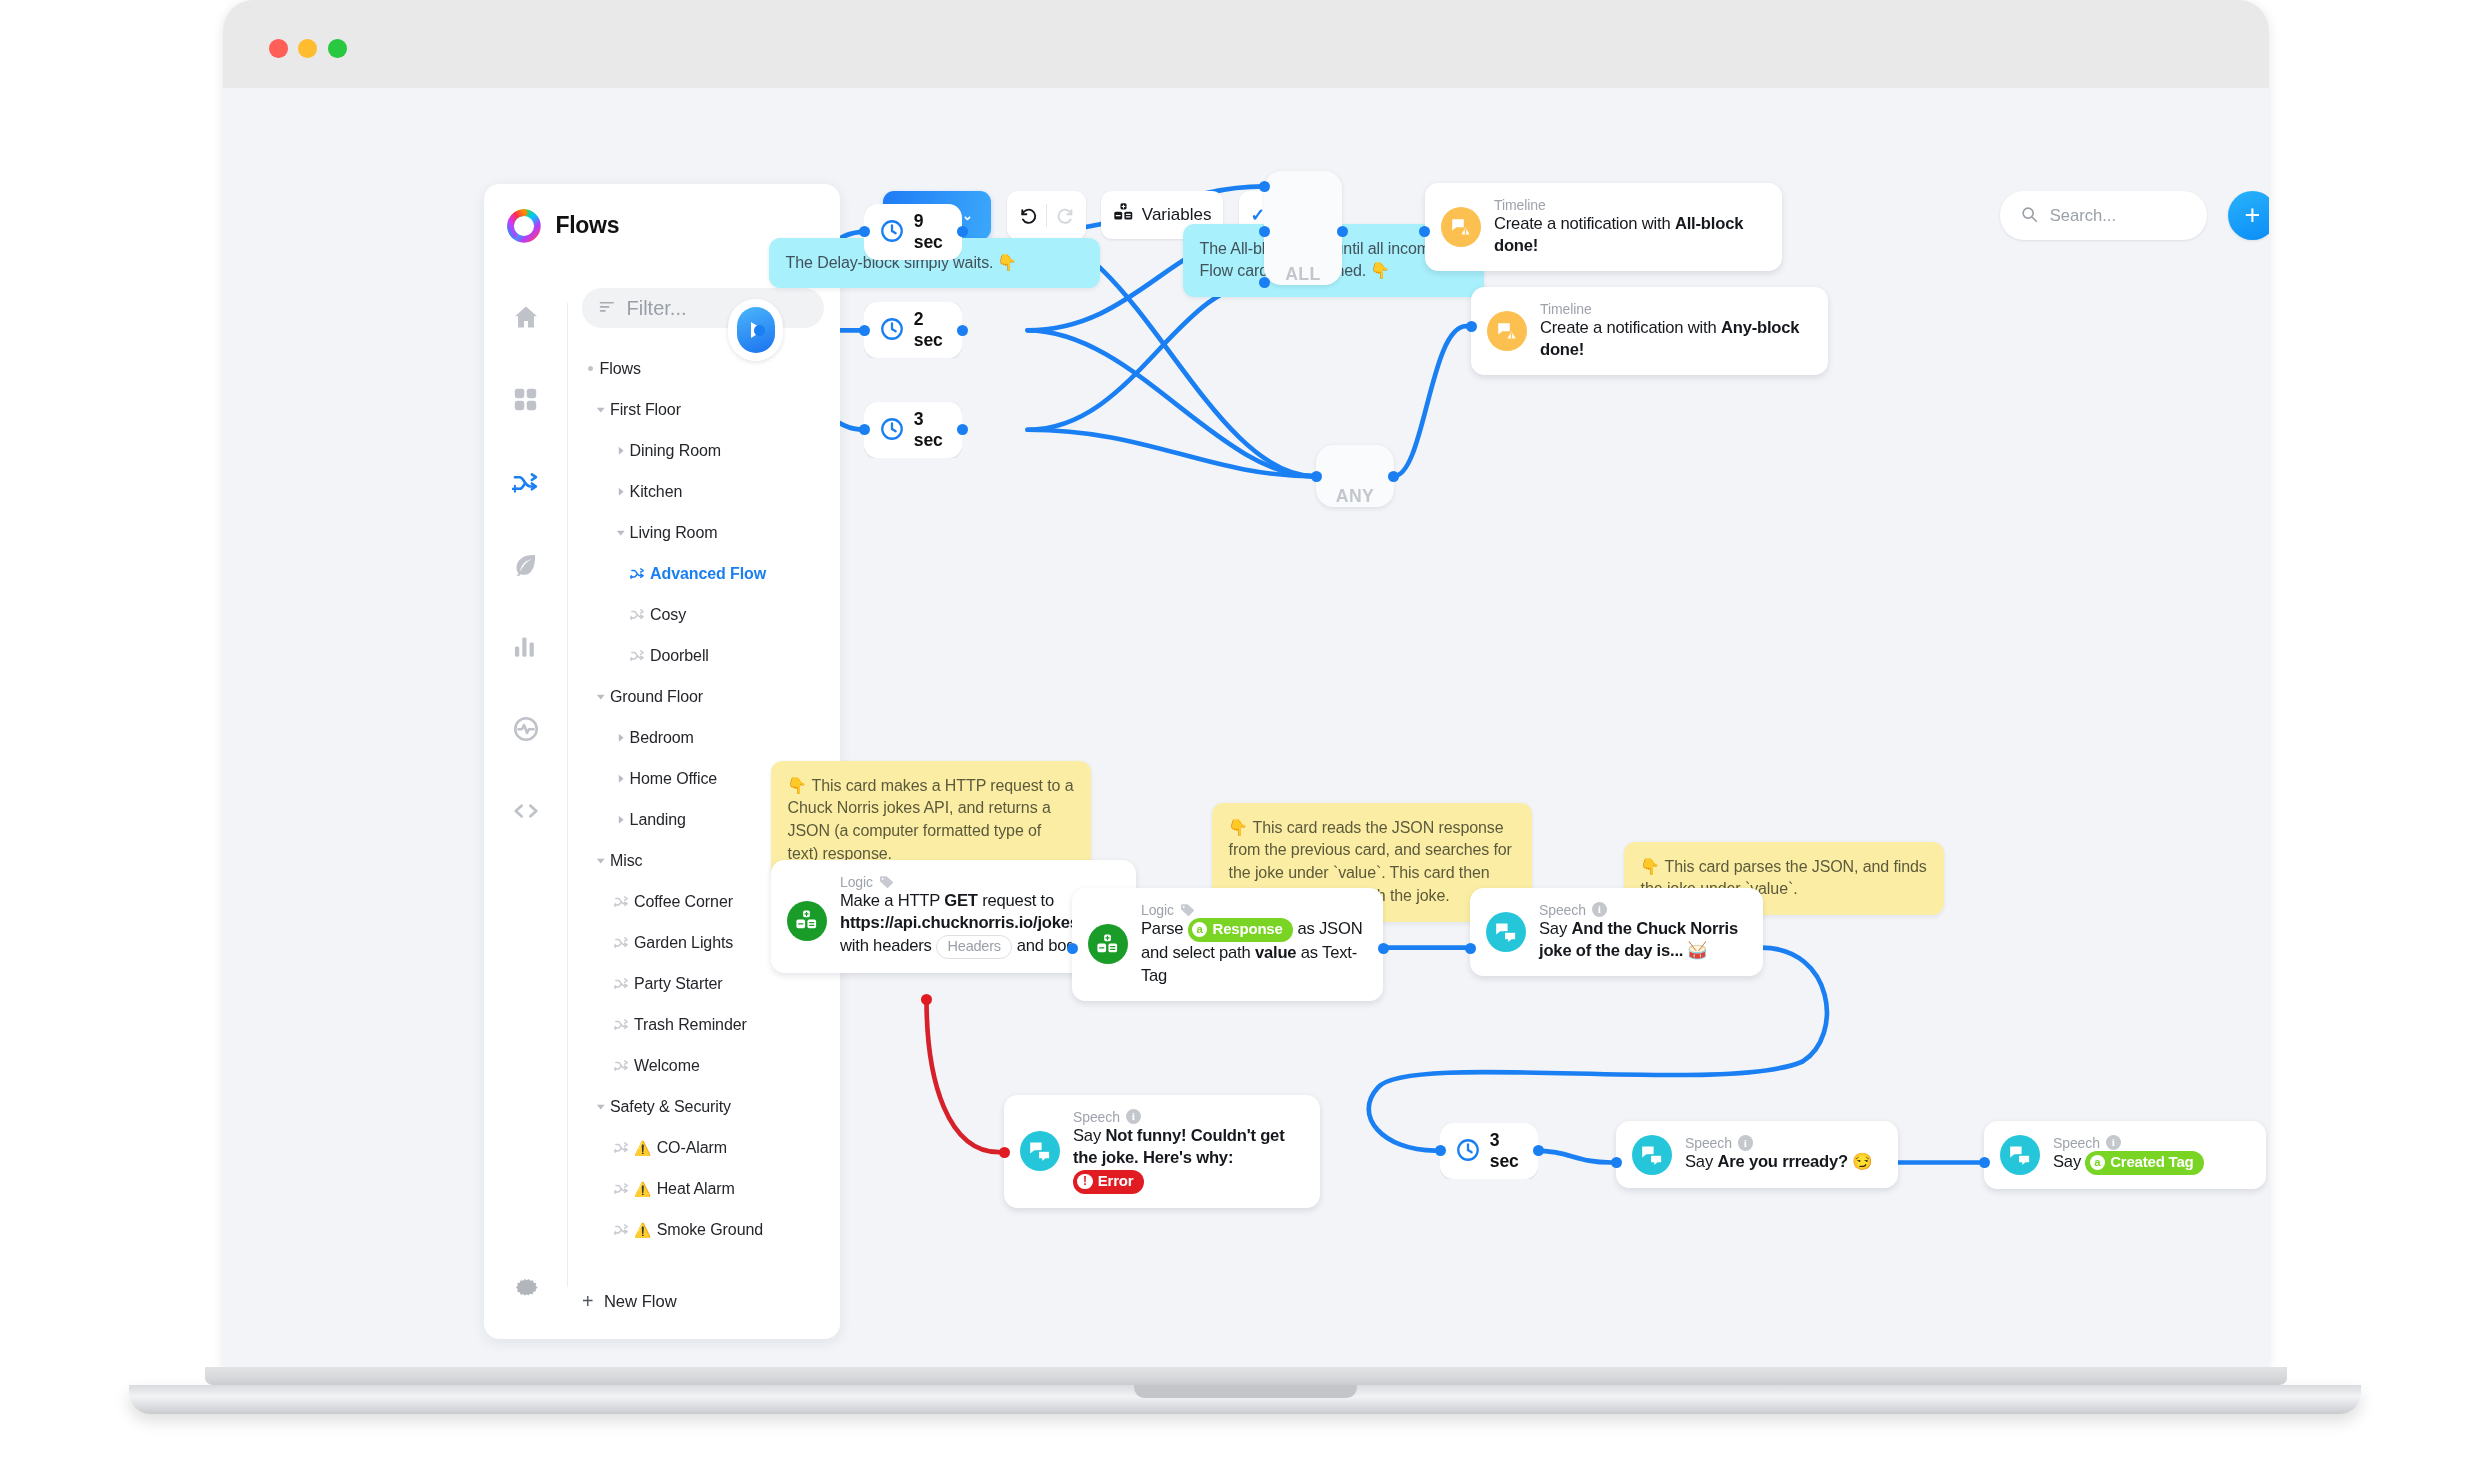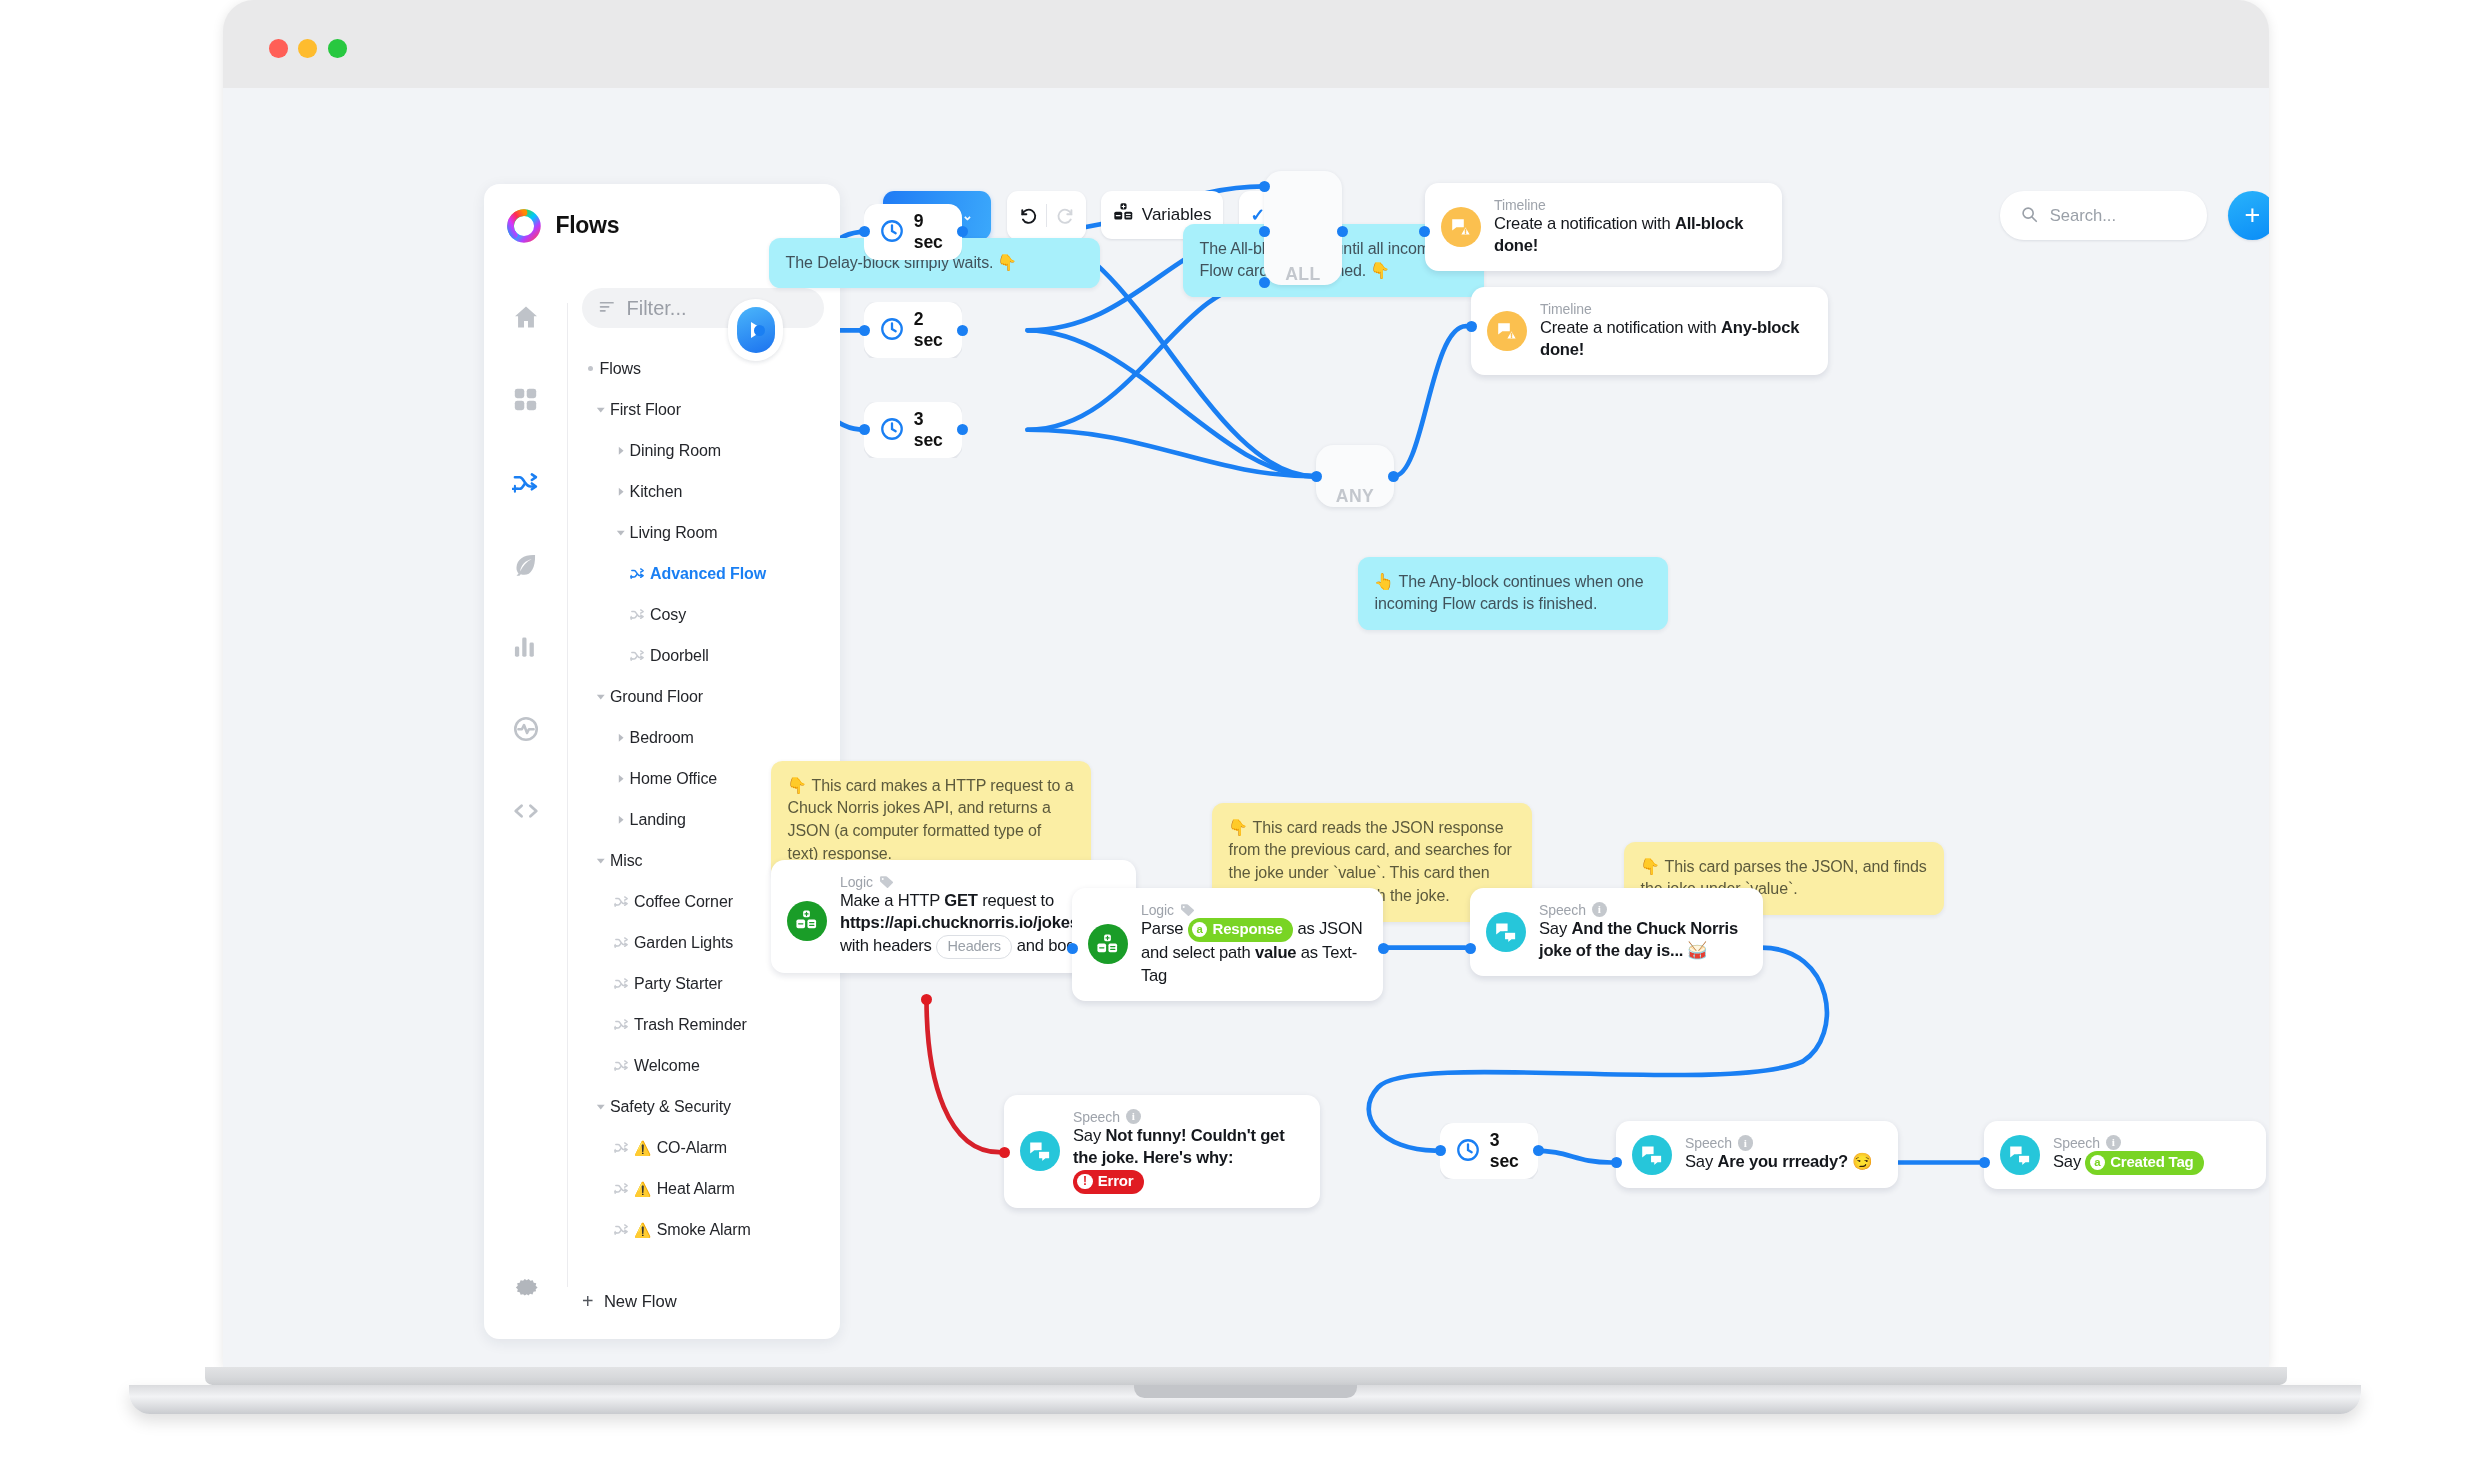--- a/index.html
+++ b/index.html
@@ -725,36 +725,35 @@
               <span class="flowicon" style="color:#c8cbd1">
                 <svg width="17.6" height="17.6" viewBox="0 0 24 24" fill="none" stroke="currentColor" stroke-width="2" stroke-linecap="round" stroke-linejoin="round">
                   <path d="M2.5 7.5h3.3c1.7 0 2.5 2 3.9 4.1 1.2 1.7 2.3 3 4.2 3h3"></path>
                   <path d="M2.5 16.5h3.3c1.7 0 2.5-2 3.9-4.1"></path>
                   <path d="M14.6 5.4 18 7.6l-3.4 2.2"></path>
                   <path d="M14.6 12.4 18 14.6l-3.4 2.2"></path>
                   <path d="M1.6 14.3v4M-0.4 16.3h4" stroke-width="1.7"></path>
                 </svg>
               </span>
               <span class="warn">⚠️</span>
-              <span class="lbl">Smoke Alarm</span>
+              <span class="lbl">Smoke Ground</span>
             </div>
           </div>
       </div>
 
       <div id="new-flow-row">
         <span class="np">+</span>
         <span>New Flow</span>
       </div>
     </div>
 
     <div id="flow-canvas">
 
       <div class="note cyan" style="left:546px; top:150px; width:331px;">The Delay-block simply waits. 👇</div>
       <div class="note cyan" style="left:960px; top:136px; width:301px;">The All-block waits until all incoming Flow cards are finished. 👇</div>
-      <div class="note cyan" style="left:1135px; top:469px; width:310px;">👆 The Any-block continues when one incoming Flow cards is finished.</div>
       <div class="note yellow" style="left:548px; top:673px; width:320px;">👇 This card makes a HTTP request to a Chuck Norris jokes API, and returns a JSON (a computer formatted type of text) response.</div>
       <div class="note yellow" style="left:989px; top:715px; width:320px;">👇 This card reads the JSON response from the previous card, and searches for the joke under `value`. This card then creates a new tag with the joke.</div>
       <div class="note yellow" style="left:1401px; top:754px; width:320px;">👇 This card parses the JSON, and finds the joke under `value`.</div>
 
       <div id="start-node" class="node" style="left:505px; top:211px;">
         <span class="inner">
             <span class="tri"></span>
           </span>
       </div>
       <span class="dot" style="left:531px; top:237px;"></span>

